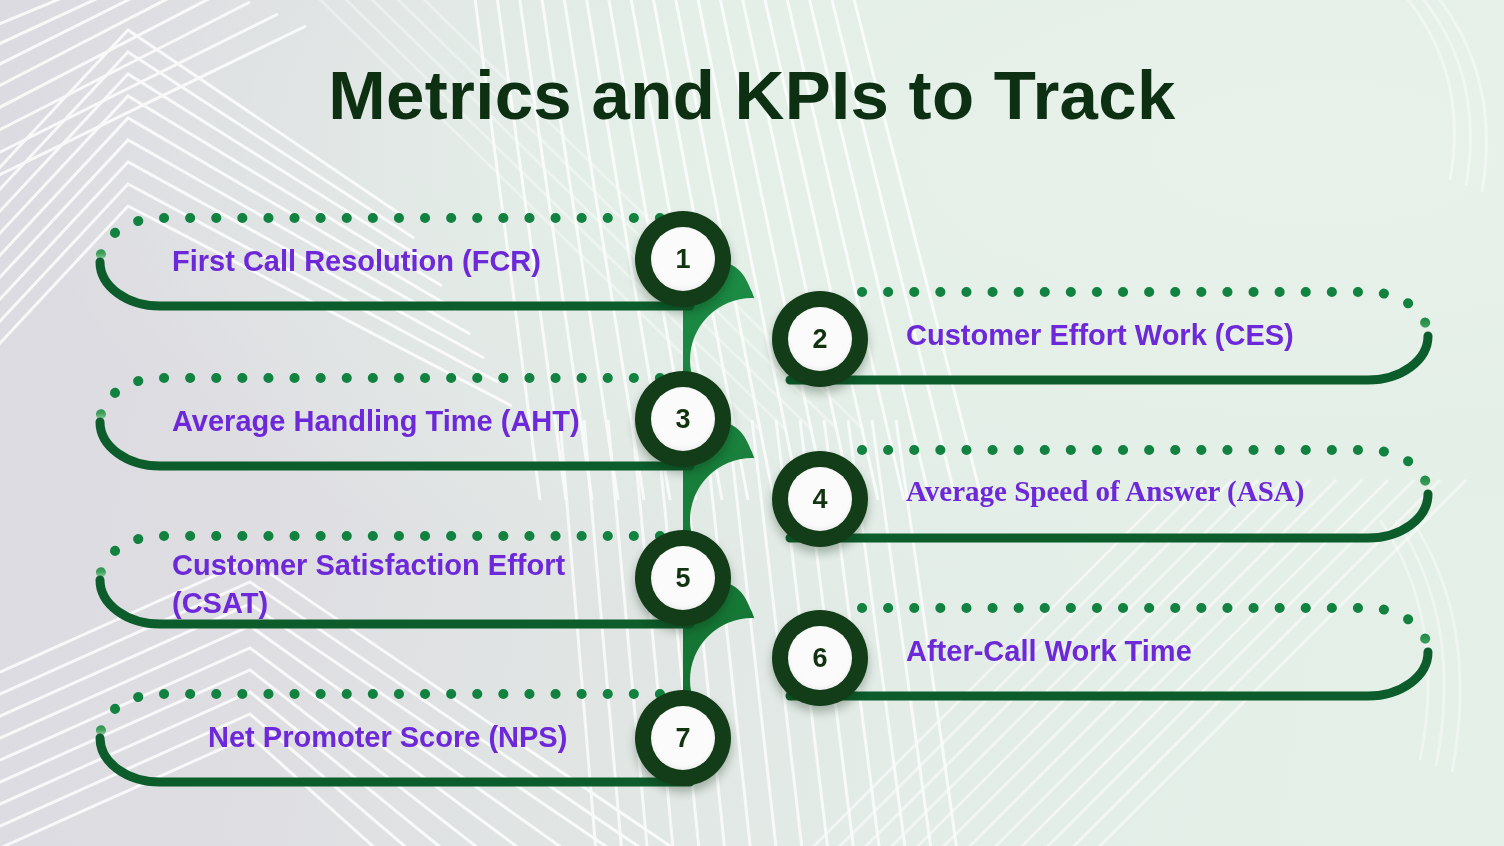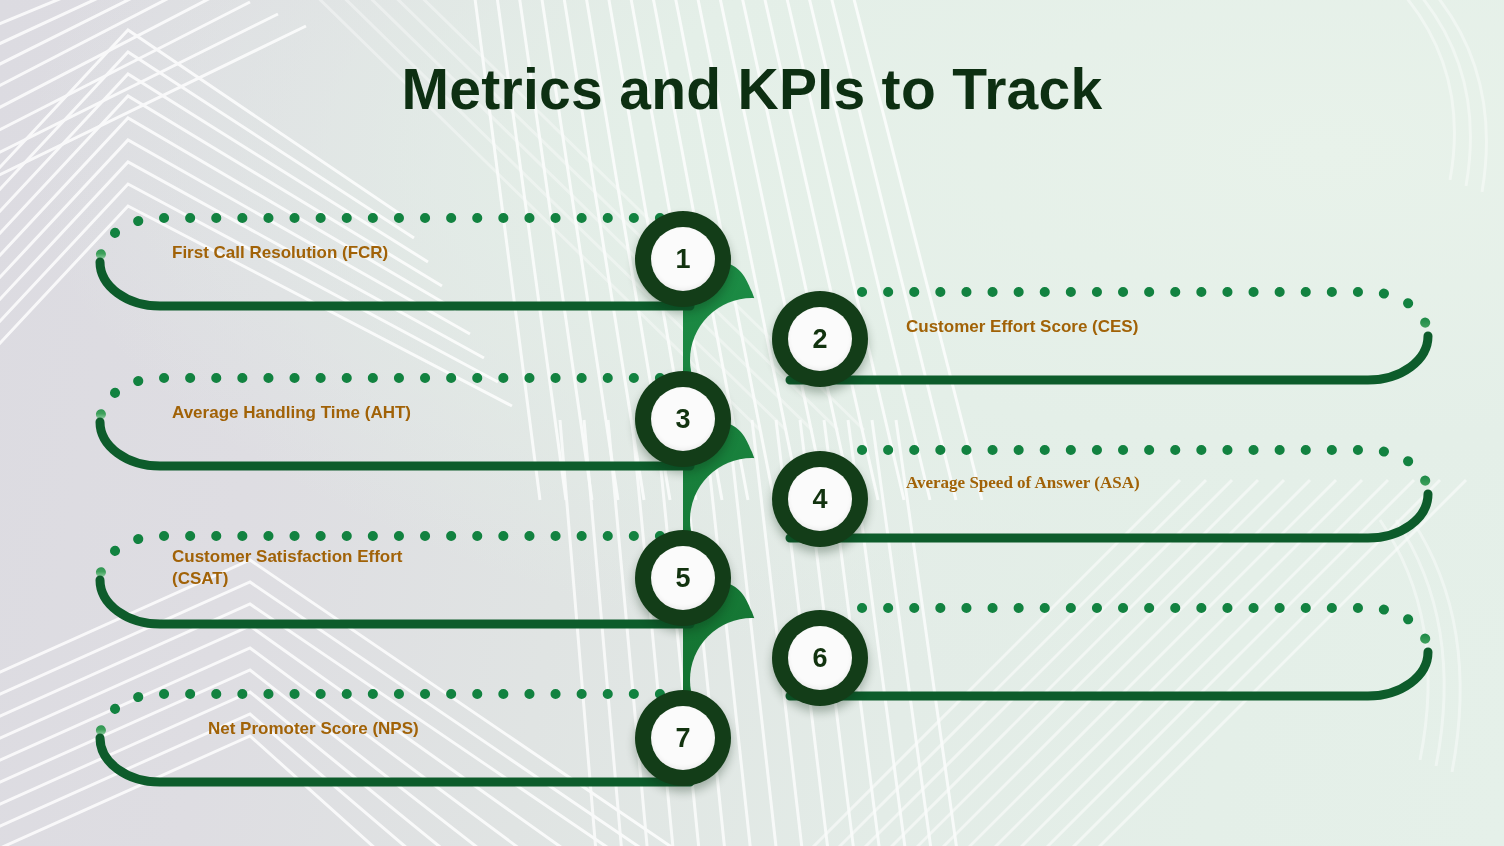--- a/index.html
+++ b/index.html
@@ -14,26 +14,26 @@
   .bg-base{position:absolute;inset:0;
     background:
       radial-gradient(120% 90% at 88% 18%, #e8f2ea 0%, #e4efe8 38%, rgba(228,239,232,0) 72%),
       linear-gradient(100deg,#dcdbe1 0%,#dedde2 20%,#e0e4e3 40%,#e3ece7 62%,#e4efe8 82%,#e5f0e9 100%);
   }
   .fan{position:absolute;pointer-events:none;opacity:.95;}
 
   
   .title{
     position:absolute;left:0;right:0;top:60px;text-align:center;
-    font-size:57px;font-weight:700;color:#0d2f12;letter-spacing:.3px;
+    font-size:69px;font-weight:700;color:#0d2f12;letter-spacing:.3px;
     line-height:1.05;
   }
   .row-label{
     position:absolute;
-    font-size:17px;font-weight:700;color:#a16207;
+    font-size:29px;font-weight:700;color:#6d28d9;
     line-height:1.32;white-space:pre-line;
   }
 
   
   .badge{position:absolute;width:96px;height:96px;border-radius:50%;
     background:#133d18;display:flex;align-items:center;justify-content:center;
     box-shadow:0 6px 10px rgba(10,40,16,.30);}
   .badge .inner{width:64px;height:64px;border-radius:50%;
     background:#fbfbfb;display:flex;align-items:center;justify-content:center;
     box-shadow:inset 0 -2px 4px rgba(0,0,0,.06);}
@@ -242,25 +242,26 @@
       <path d="M1428 652 A60 44 0 0 1 1368 696 L790 696" stroke="#0d5c2b" stroke-width="9"></path>
 
       <path d="M660 694 L160 694 A60 44 0 0 0 100 738" stroke="url(#dotFadeL)" stroke-width="10" stroke-dasharray="0.1 26"></path>
       <path d="M100 738 A60 44 0 0 0 160 782 L690 782" stroke="#0d5c2b" stroke-width="9"></path>
     </g>
   </svg>
 
   <div class="title">Metrics and KPIs to Track</div>
 
   <div class="row-label" style="left:172px;top:242px;width:470px;">First Call Resolution (FCR)</div>
-  <div class="row-label" style="left:906px;top:316px;width:500px;">Customer Effort Score (CES)</div>
+  <div class="row-label" style="left:906px;top:316px;width:500px;">Customer Effort Work (CES)</div>
   <div class="row-label" style="left:172px;top:402px;width:470px;">Average Handling Time (AHT)</div>
   <div class="row-label" style="left:906px;top:472px;width:510px;font-family:Liberation Serif, serif;">Average Speed of Answer (ASA)</div>
   <div class="row-label" style="left:172px;top:546px;width:440px;">Customer Satisfaction Effort
 (CSAT)</div>
+  <div class="row-label" style="left:906px;top:632px;width:500px;">After-Call Work Time</div>
   <div class="row-label" style="left:172px;top:718px;width:470px;margin-left:36px;">Net Promoter Score (NPS)</div>
 
   <div class="badge" style="left:635px;top:211px;">
     <div class="inner">
       <span class="num">1</span>
     </div>
   </div>
   <div class="badge" style="left:772px;top:291px;">
     <div class="inner">
       <span class="num">2</span>

